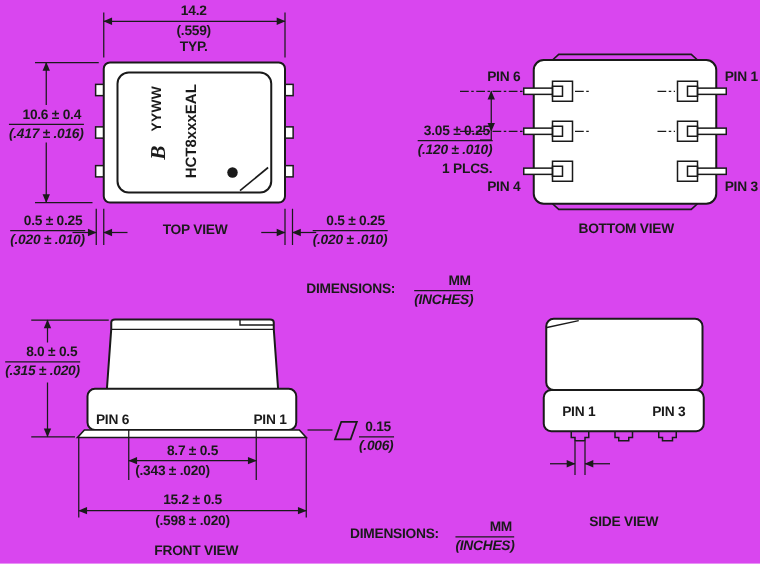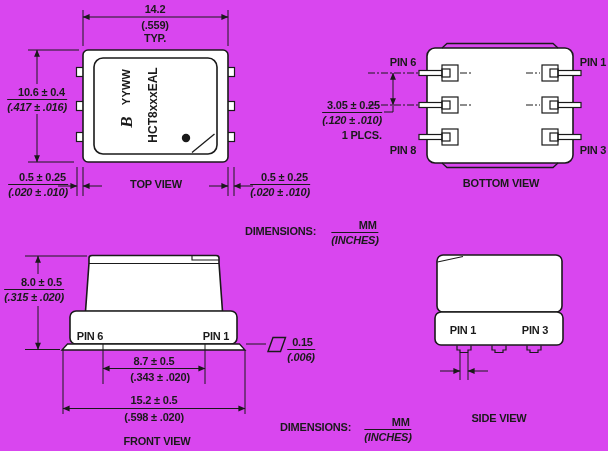--- a/index.html
+++ b/index.html
@@ -155,24 +155,24 @@
   </div>
 
   <div class="t ctr" style="left:156px;top:178px">TOP VIEW</div>
 
   <div class="rot logo" style="left:127px;top:122px">B</div>
   <div class="rot" style="left:126px;top:87px">YYWW</div>
   <div class="rot pn" style="left:153px;top:105px">HCT8xxxEAL</div>
 
   <div class="t ctr" style="left:403px;top:56px">PIN 6</div>
   <div class="t ctr" style="left:593px;top:56px">PIN 1</div>
-  <div class="t ctr" style="left:403px;top:144px">PIN 8</div>
+  <div class="t ctr" style="left:403px;top:144px">PIN 4</div>
   <div class="t ctr" style="left:593px;top:144px">PIN 3</div>
 
-  <div class="t ctr frac" style="left:352px;top:99px">
+  <div class="t ctr frac" style="left:364px;top:99px">
     <span class="num">3.05 ± 0.25</span>
     <span class="den">(.120 ± .010)</span>
     <span class="note">1 PLCS.</span>
   </div>
 
   <div class="t ctr" style="left:501px;top:177px">BOTTOM VIEW</div>
 
   <div class="t" style="left:245px;top:225px">DIMENSIONS:</div>
   <div class="t ctr frac" style="left:355px;top:219px">
     <span class="num">MM</span>
@@ -187,21 +187,21 @@
 
   <div class="t ctr frac" style="left:34px;top:276px">
     <span class="num">8.0 ± 0.5</span>
     <span class="den">(.315 ± .020)</span>
   </div>
 
   <div class="t ctr" style="left:90px;top:330px">PIN 6</div>
   <div class="t ctr" style="left:216px;top:330px">PIN 1</div>
 
   <div class="t ctr" style="left:154px;top:355px">8.7 ± 0.5</div>
-  <div class="t ctr" style="left:160px;top:371px">(.343 ± .020)</div>
+  <div class="t ctr" style="left:138px;top:371px">(.343 ± .020)</div>
 
   <div class="t ctr" style="left:154px;top:394px">15.2 ± 0.5</div>
   <div class="t ctr" style="left:154px;top:411px">(.598 ± .020)</div>
 
   <div class="t ctr frac" style="left:301px;top:336px">
     <span class="num">0.15</span>
     <span class="den">(.006)</span>
   </div>
 
   <div class="t ctr" style="left:157px;top:435px">FRONT VIEW</div>

